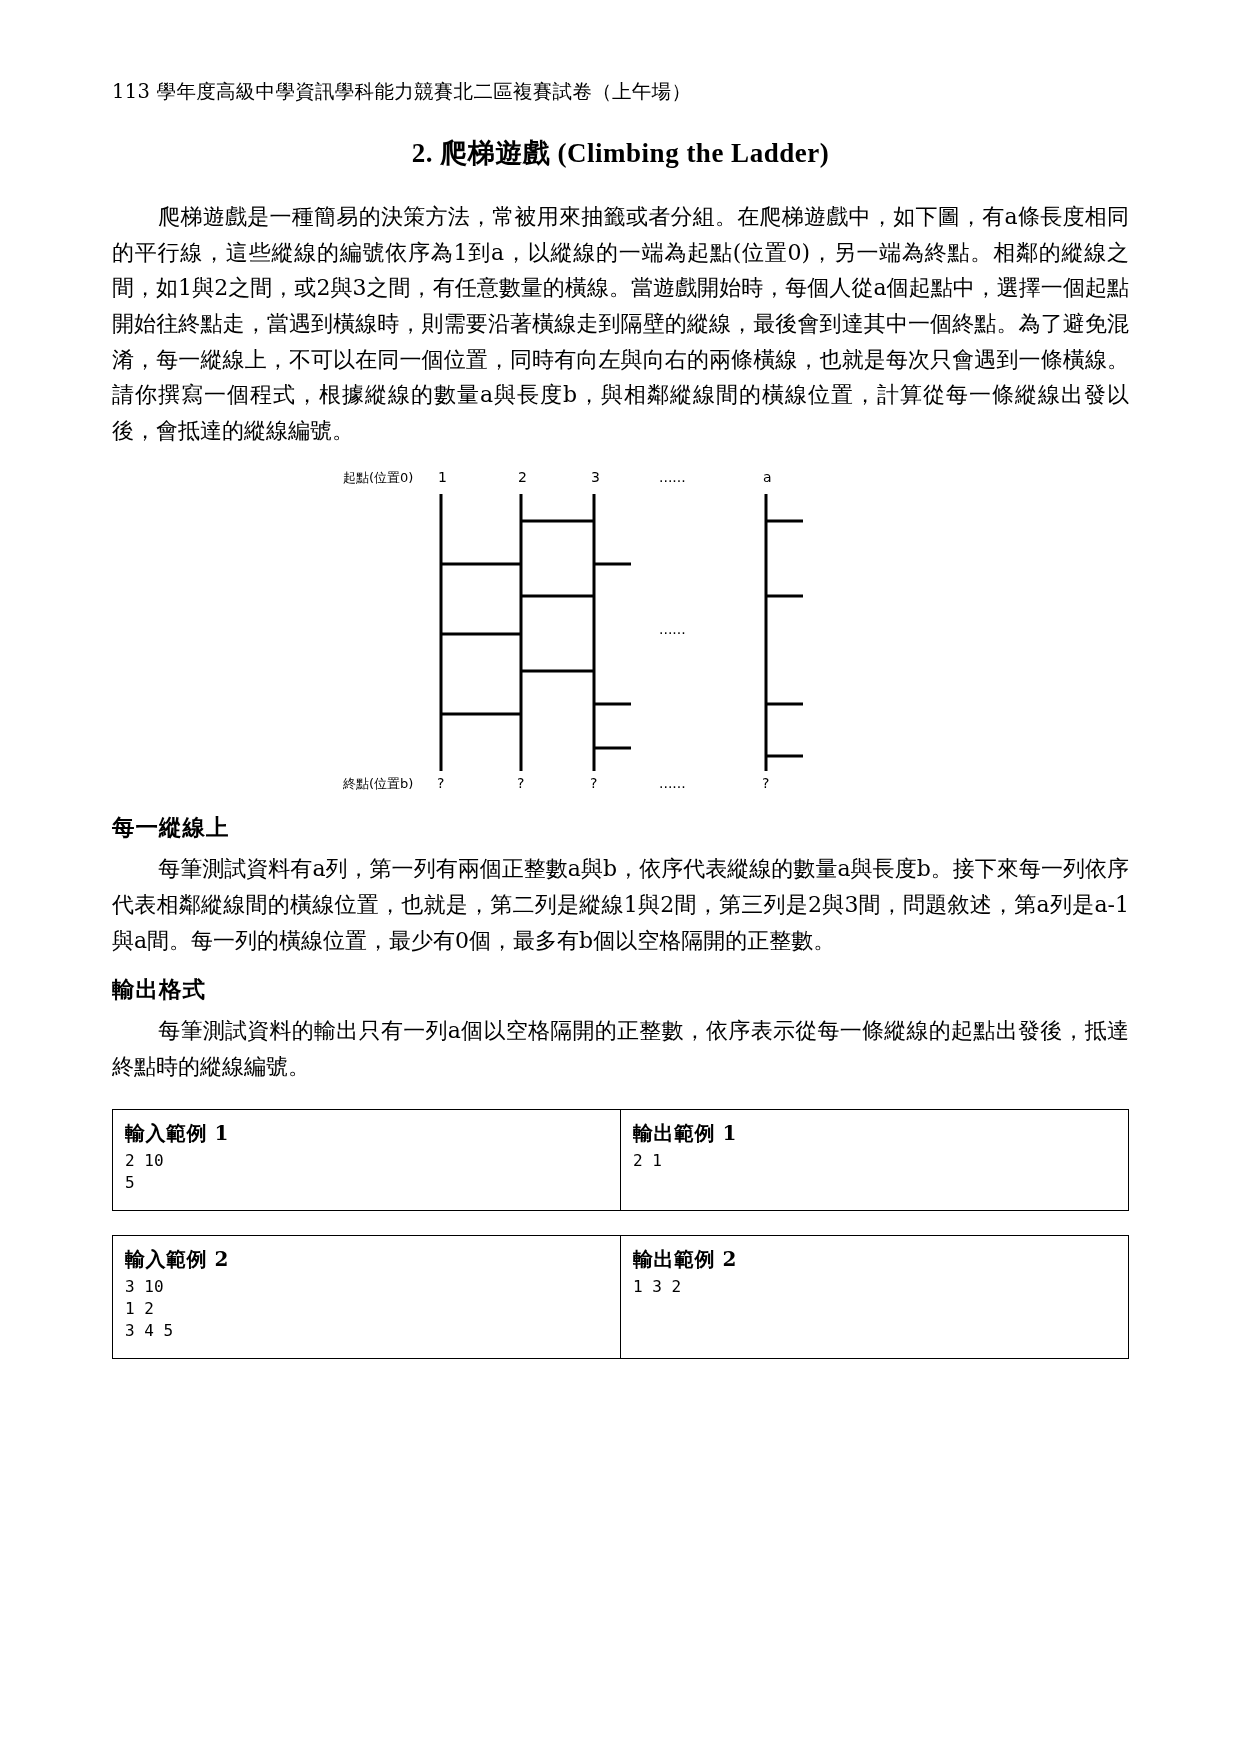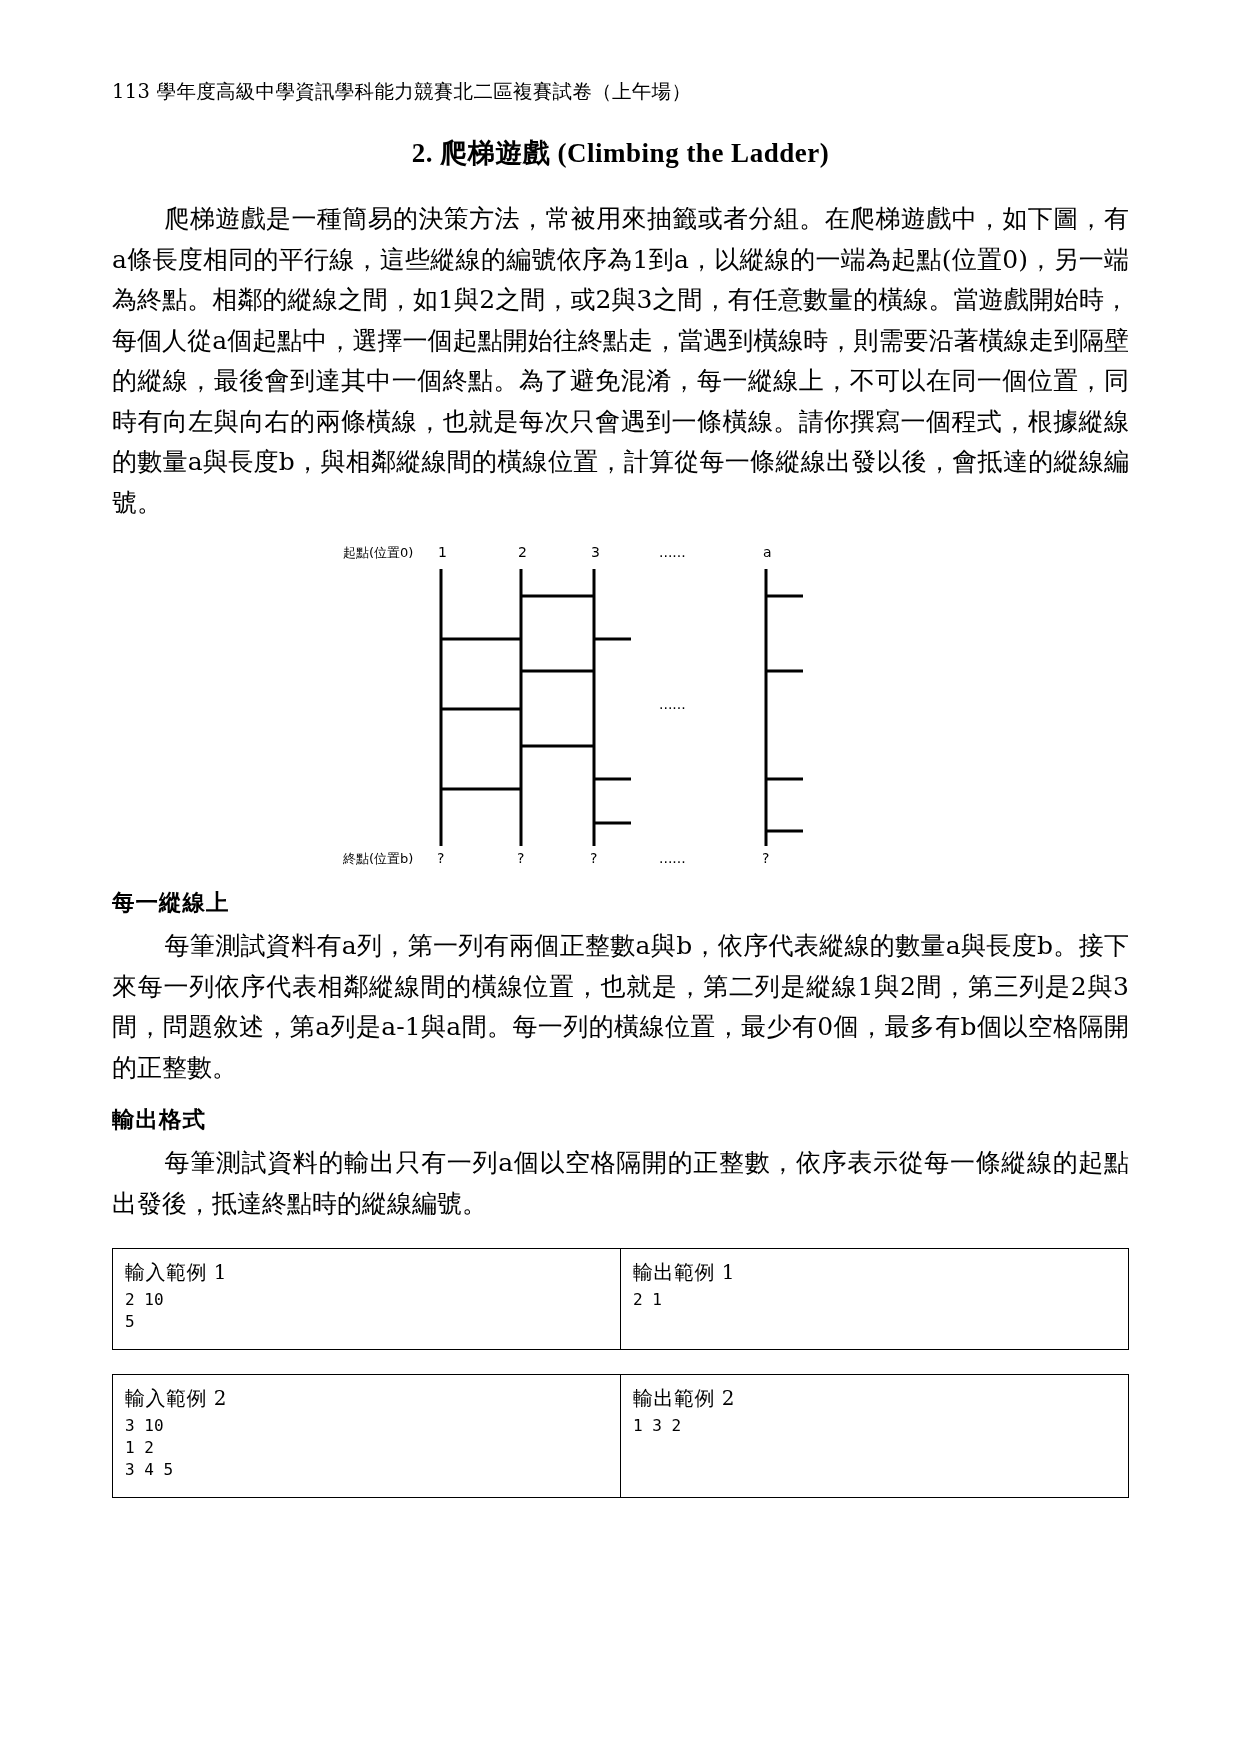--- a/index.html
+++ b/index.html
@@ -36,21 +36,21 @@
     letter-spacing: 0.5px;
     font-family: Liberation Serif, serif;
   }
   .section-head {
     font-size: 22.5px;
     font-weight: bold;
     margin: 16px 0 8px 0;
     letter-spacing: 1px;
   }
   p.body-text {
-    font-size: 25px;
+    font-size: 22px;
     line-height: 1.62;
     text-align: justify;
     text-justify: inter-ideograph;
     margin: 0 0 4px 0;
     text-indent: 2.1em;
   }
 
   
   .figure {
     margin: 18px auto 12px auto;
@@ -68,21 +68,21 @@
     table-layout: fixed;
   }
   .example-table td {
     border: 1.5px solid #000;
     vertical-align: top;
     padding: 10px 12px 16px 12px;
     width: 50%;
   }
   .ex-title {
     font-size: 20px;
-    font-weight: normal;
+    font-weight: bold;
     margin-bottom: 3px;
     letter-spacing: 0.5px;
   }
   .ex-body {
     font-family: "DejaVu Sans Mono", "Liberation Mono", monospace;
     font-size: 16px;
     line-height: 1.38;
     white-space: pre;
   }
 </style>

